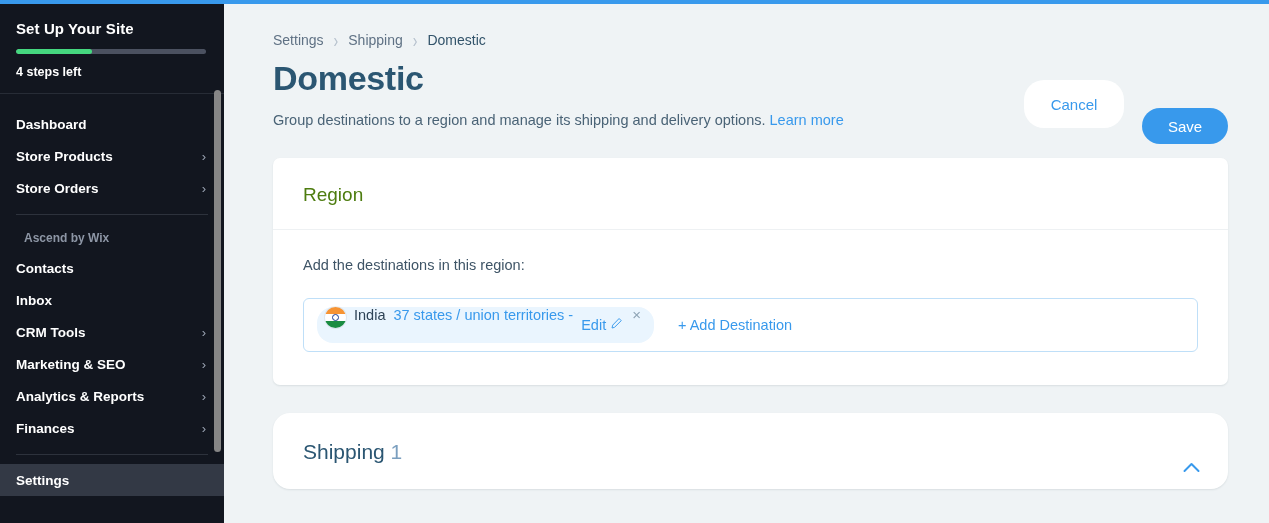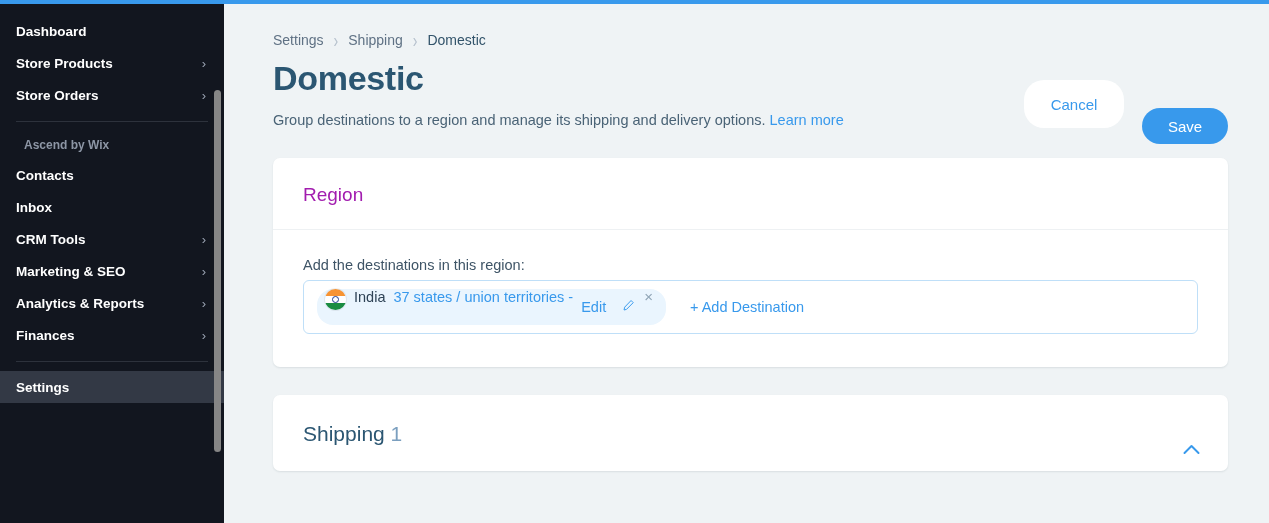--- a/index.html
+++ b/index.html
@@ -186,29 +186,29 @@
     background: #ffffff;
     border-radius: 7px;
     box-shadow: 0 1px 2px rgba(22,45,61,.10);
   }
   .card-head {
     padding: 25px 30px 22px 30px;
     border-bottom: 1px solid #eef1f3;
   }
   .card-head-title {
     font-size: 19px;
-    color: #a21caf;
+    color: #4d7c0f;
     line-height: 24px;
   }
   .card-body { padding: 27px 30px 33px 30px; }
 
   .field-label {
     font-size: 14.5px;
     color: #3e5466;
-    margin-bottom: 7px;
+    margin-bottom: 25px;
   }
 
   .dest-input {
     border: 1px solid #bfdff8;
     border-radius: 6px;
     background: #ffffff;
     min-height: 54px;
     display: flex; align-items: center;
     padding: 0 13px;
     gap: 6px;
@@ -246,21 +246,21 @@
     color: #2e4356;
   }
   .chip-meta {
     font-size: 14.5px;
     color: #3899ec;
   }
   .chip-edit {
     font-size: 14.5px;
     color: #3899ec;
     cursor: pointer;
-    display: inline-flex; align-items: center; gap: 16px;
+    display: inline-flex; align-items: center; gap: 4px;
   }
   .chip-x {
     color: #8fa4b5;
     font-size: 15px;
     line-height: 1;
     cursor: pointer;
     padding: 0 1px;
   }
   .add-dest {
     font-size: 14.5px;
@@ -268,20 +268,21 @@
     cursor: pointer;
     margin-left: 18px;
     white-space: nowrap;
   }
 
   
   .card-shipping {
     margin-top: 28px;
     position: relative;
     padding: 26px 30px 24px 30px;
+    border-radius: 17px;
   }
   .ship-title {
     font-size: 21px;
     color: #2b5672;
     line-height: 26px;
   }
   .ship-title .count { color: #7b9fbf; }
   .ship-sub {
     margin-top: 5px;
     font-size: 14.5px;
@@ -298,20 +299,27 @@
 </style>
 </head>
 <body>
 
 <div id="app">
 
   <div class="top-accent"></div>
 
   <nav class="sidebar">
 
+    <div class="sb-head">
+      <div class="sb-head-title">Set Up Your Site</div>
+      <div class="progress-track">
+        <div class="progress-fill" id="progress-fill" style="width: 40%;"></div>
+      </div>
+      <div class="sb-steps">4 steps left</div>
+    </div>
 
     <div class="sb-divider-full"></div>
 
     <div class="sb-nav">
       <div id="sb-group-1">
           <div class="sb-item">
             <span>Dashboard</span>
           </div>
           <div class="sb-item">
             <span>Store Products</span>

